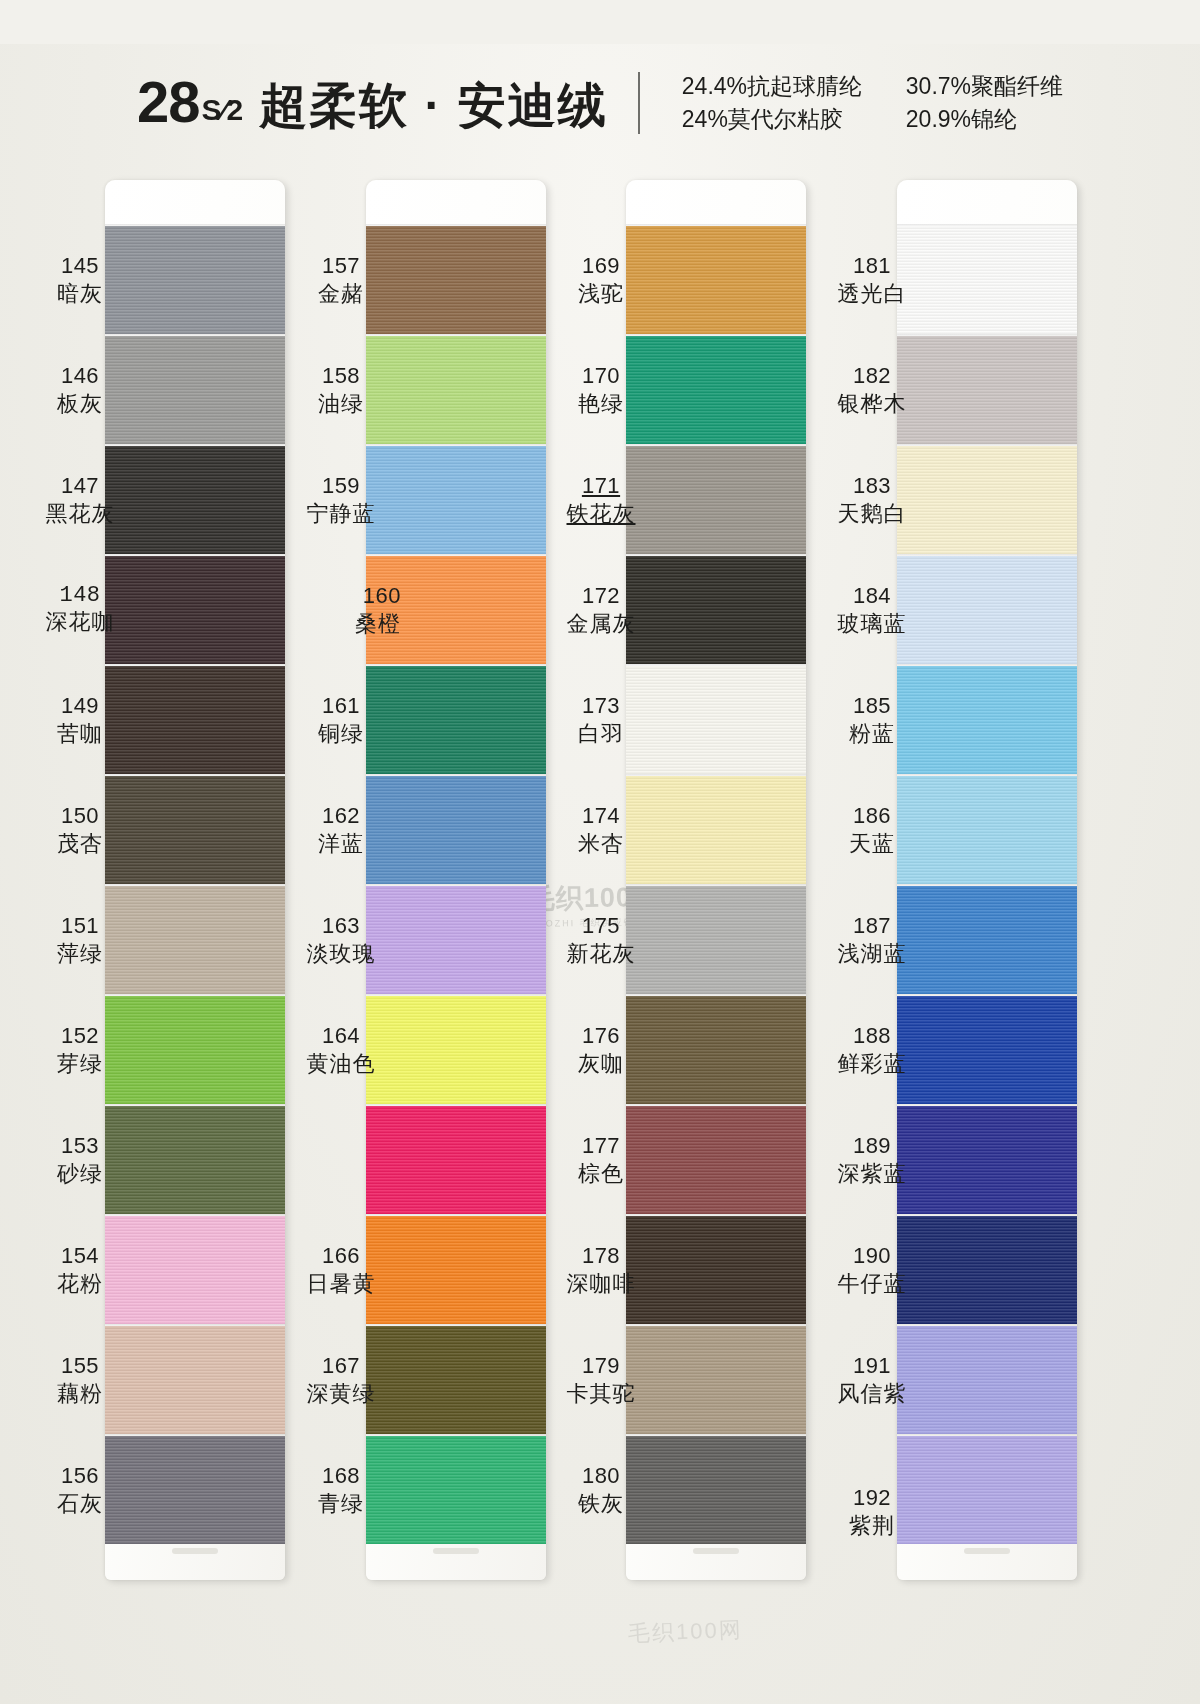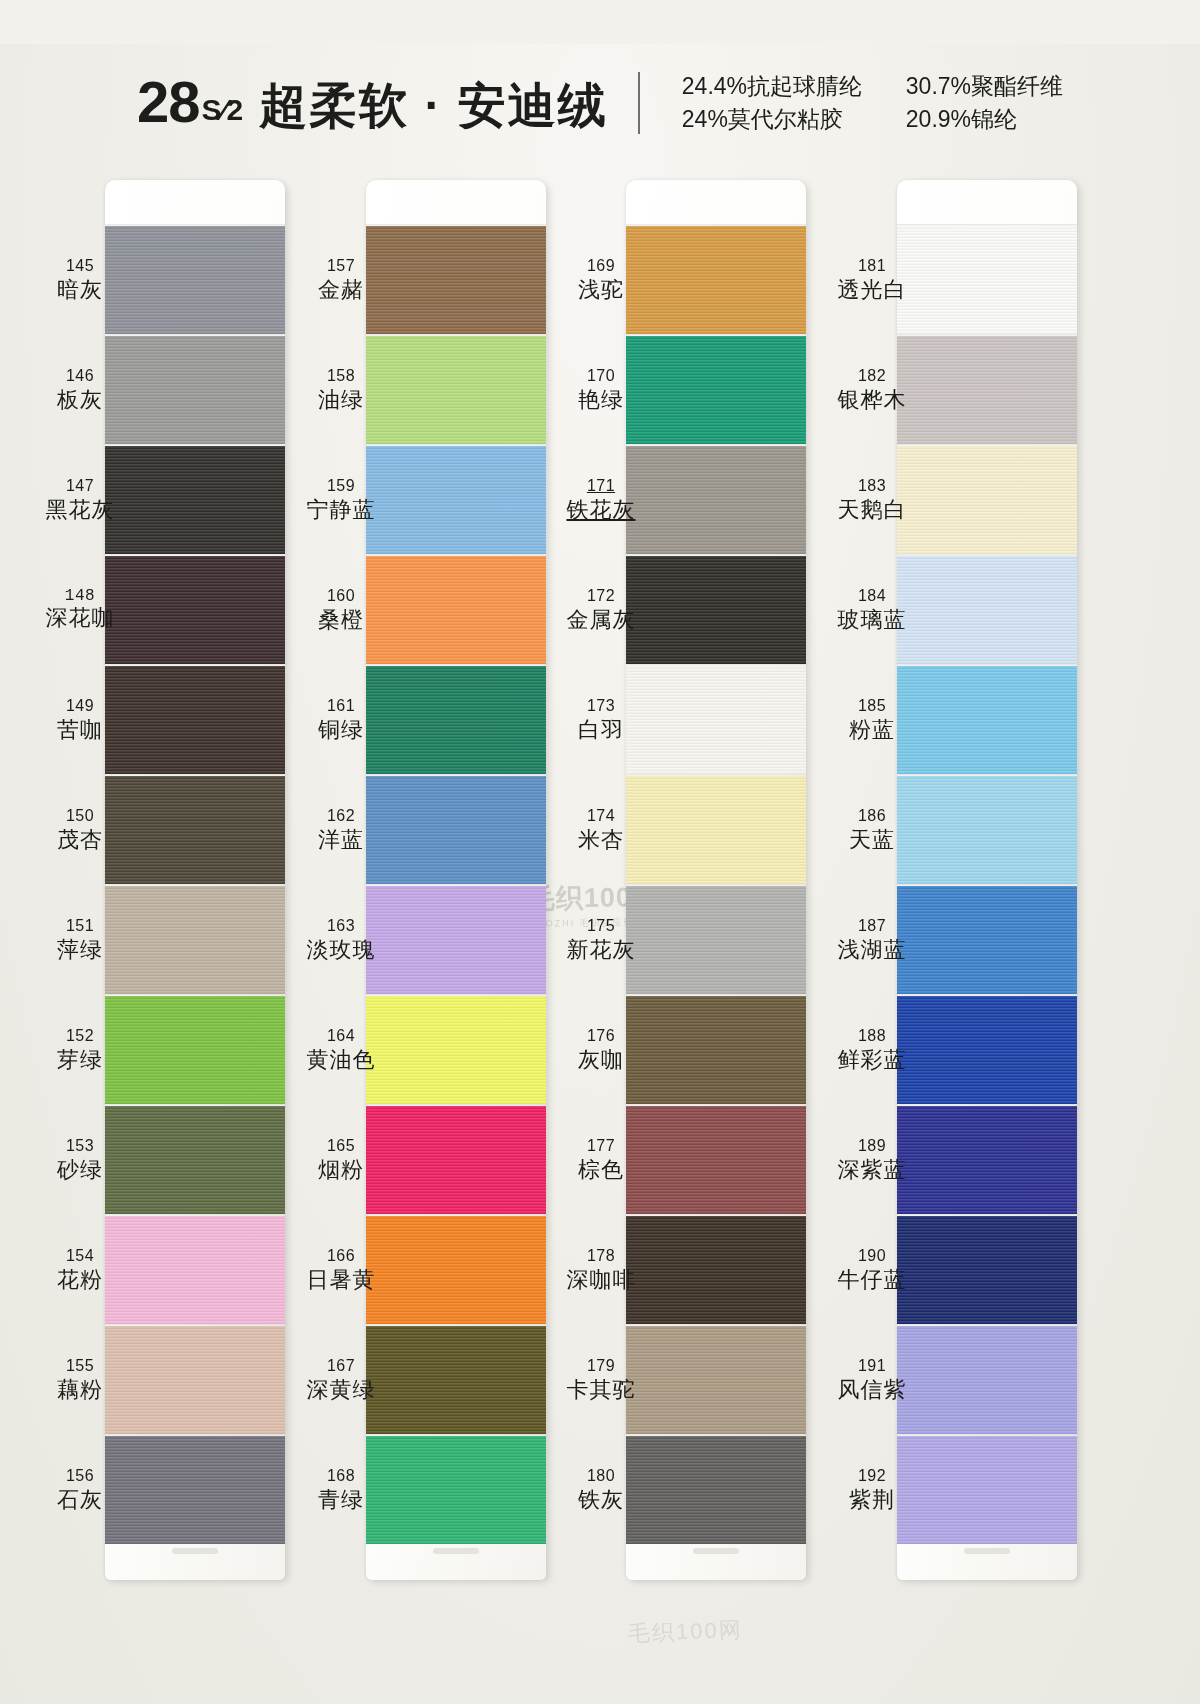--- a/index.html
+++ b/index.html
@@ -82,21 +82,21 @@
     bottom:26px;width:46px;height:6px;border-radius:3px;
     background:#e4e3dd;
   }
   
   .labels{position:absolute;top:18px;width:120px;height:1400px;}
   .lab{
     position:absolute;width:100%;
     display:flex;flex-direction:column;align-items:center;justify-content:center;
     color:#1d1d1b;line-height:1.28;
   }
-  .lab .num{font-size:16px;letter-spacing:.5px;}
+  .lab .num{font-size:22px;letter-spacing:.5px;}
   .lab .nm{font-size:22px;letter-spacing:1px;white-space:nowrap;}
   
   .watermark{
     position:absolute;left:528px;top:718px;
     font-size:27px;color:rgba(120,120,115,.28);
     letter-spacing:1px;font-weight:bold;
     transform:rotate(-1deg);
   }
   .watermark .sub{
     display:block;font-size:9px;font-weight:normal;letter-spacing:2px;
@@ -232,43 +232,39 @@
           <span class="nm">金赭</span>
         </div>
         <div class="lab" style="top: 160px; height: 100px;">
           <span class="num">158</span>
           <span class="nm">油绿</span>
         </div>
         <div class="lab" style="top: 270px; height: 100px;">
           <span class="num">159</span>
           <span class="nm">宁静蓝</span>
         </div>
-        <div class="lab" style="top: 380px; height: 100px;">
+        <div class="lab" style="top: 380px; height: 100px; align-items: flex-end;">
           <span class="num">160</span>
           <span class="nm">桑橙</span>
         </div>
         <div class="lab" style="top: 490px; height: 100px;">
           <span class="num">161</span>
           <span class="nm">铜绿</span>
         </div>
         <div class="lab" style="top: 600px; height: 100px;">
           <span class="num">162</span>
           <span class="nm">洋蓝</span>
         </div>
         <div class="lab" style="top: 710px; height: 100px;">
           <span class="num">163</span>
           <span class="nm">淡玫瑰</span>
         </div>
         <div class="lab" style="top: 820px; height: 100px;">
           <span class="num">164</span>
           <span class="nm">黄油色</span>
-        </div>
-        <div class="lab" style="top: 930px; height: 100px;">
-          <span class="num">165</span>
-          <span class="nm">烟粉</span>
         </div>
         <div class="lab" style="top: 1040px; height: 100px;">
           <span class="num">166</span>
           <span class="nm">日暑黄</span>
         </div>
         <div class="lab" style="top: 1150px; height: 100px;">
           <span class="num">167</span>
           <span class="nm">深黄绿</span>
         </div>
         <div class="lab" style="top: 1260px; height: 100px;">
@@ -402,20 +398,20 @@
           <span class="nm">深紫蓝</span>
         </div>
         <div class="lab" style="top: 1040px; height: 100px;">
           <span class="num">190</span>
           <span class="nm">牛仔蓝</span>
         </div>
         <div class="lab" style="top: 1150px; height: 100px;">
           <span class="num">191</span>
           <span class="nm">风信紫</span>
         </div>
-        <div class="lab" style="top: 1260px; height: 100px;">
+        <div class="lab" style="top: 1260px; height: 100px; justify-content: flex-end;">
           <span class="num">192</span>
           <span class="nm">紫荆</span>
         </div>
       </div>
     </div>
 
 </div>
 
 </body></html>

